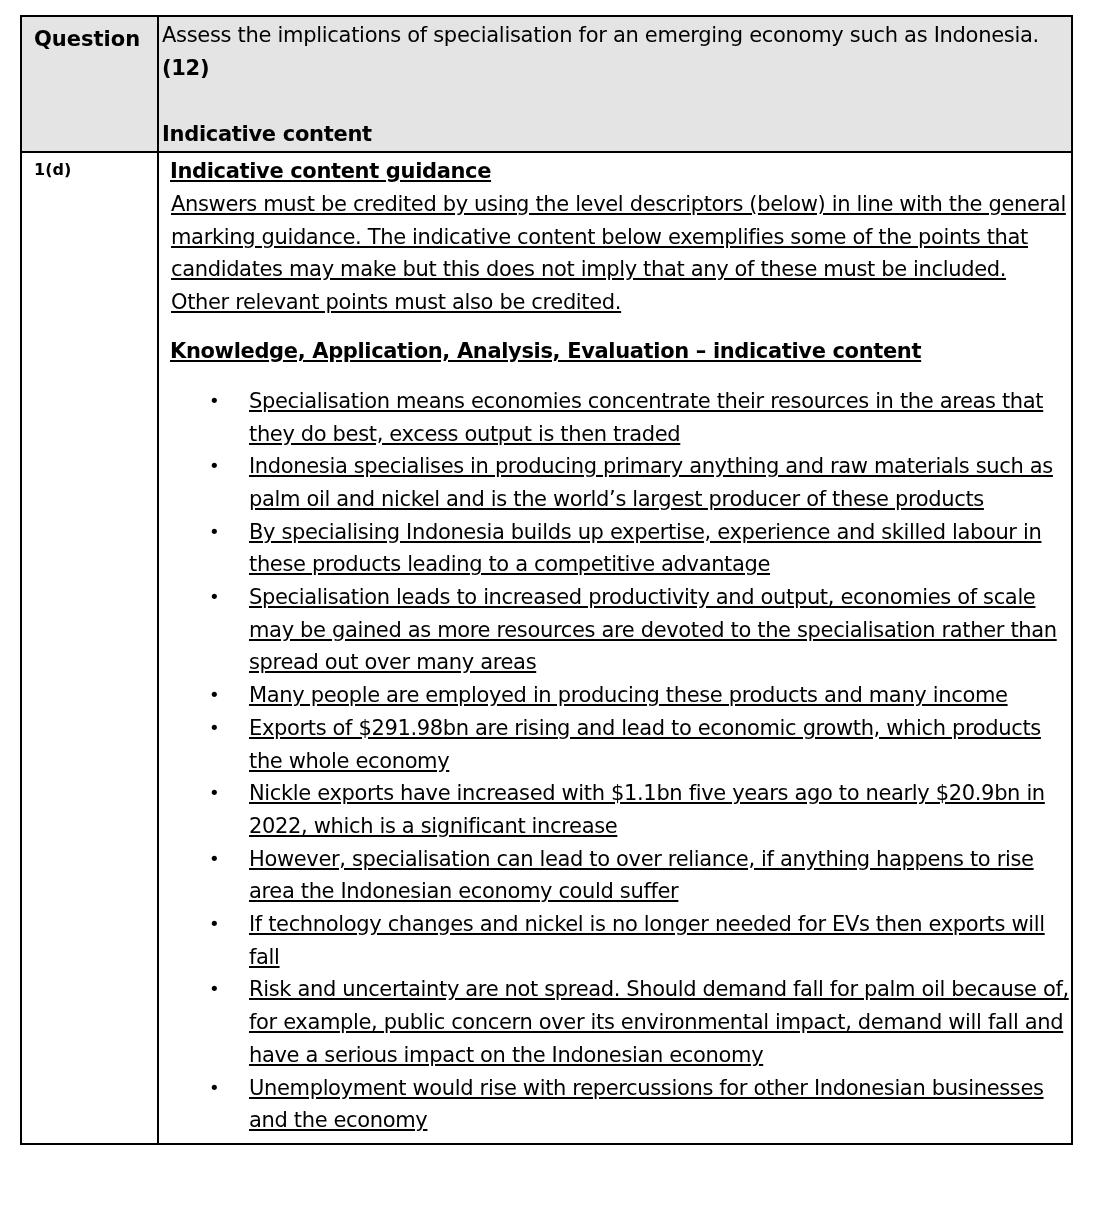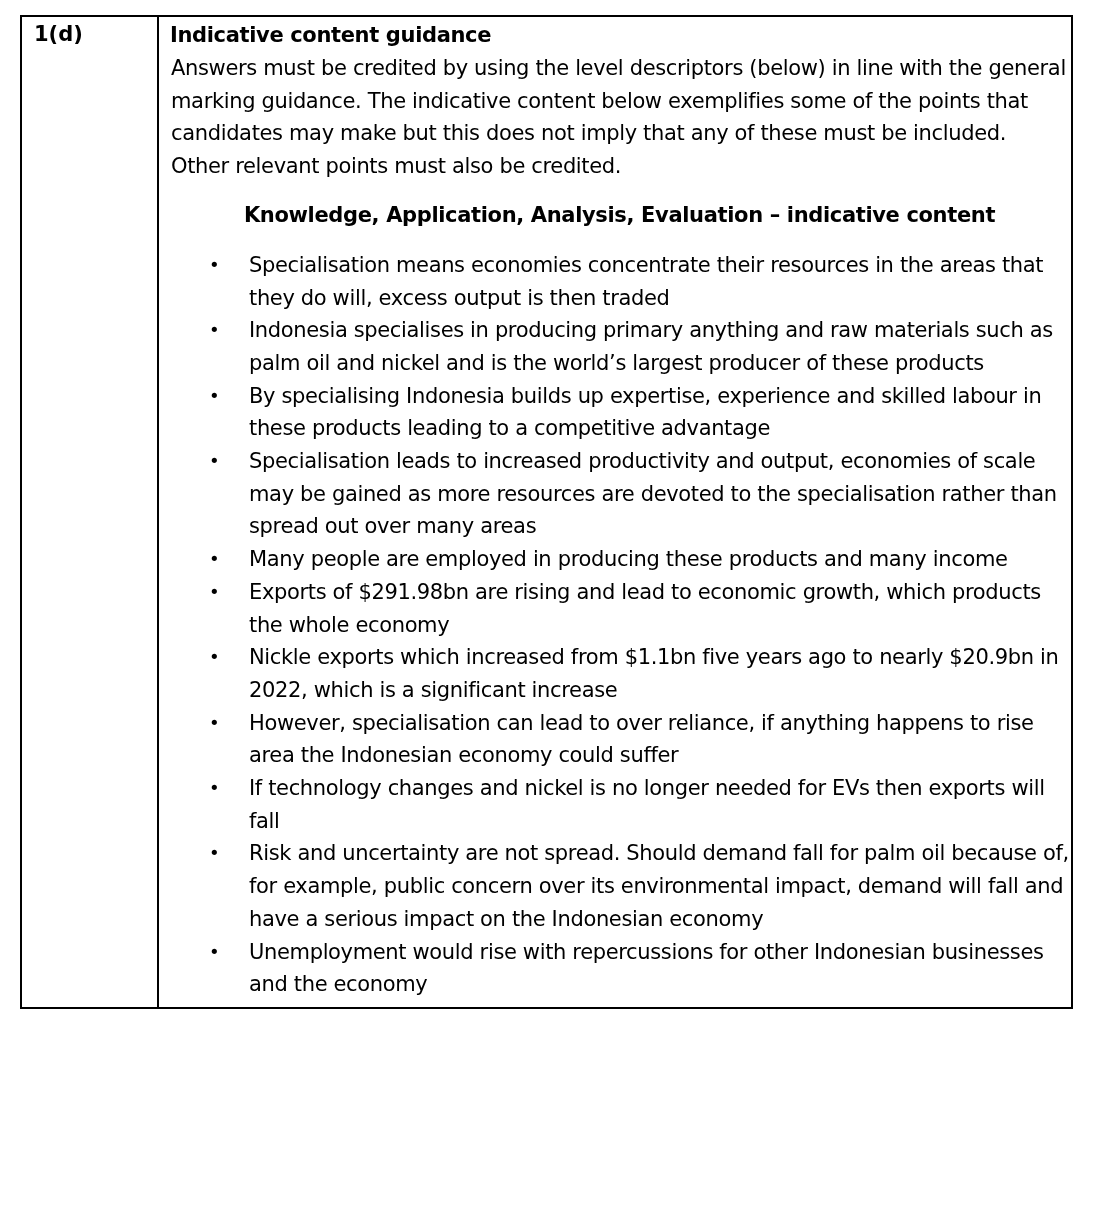--- a/index.html
+++ b/index.html
@@ -5,51 +5,63 @@
   html, body { margin: 0; padding: 0; background: #ffffff; }
   body { width: 1094px; height: 1224px; position: relative; font-family: "DejaVu Sans", "Liberation Sans", sans-serif; color: #000; }
   .tbl { position: absolute; left: 20px; top: 15px; width: 1053px; border-collapse: collapse; table-layout: fixed; }
   .tbl td { border: 2px solid #000; vertical-align: top; padding: 0; }
   .col1 { width: 135px; }
   .hdr td { background: #e4e4e4; height: 131px; }
   .qlabel { font-weight: bold; font-size: 21px; padding: 6px 0 0 12px; line-height: 33px; }
   .qtext { font-size: 21px; line-height: 33px; padding: 2px 4px 0 3px; letter-spacing: -0.3px; }
   .qtext .marks { font-weight: bold; }
   .qtext .ic { font-weight: bold; display: block; margin-top: 33px; }
-  .rowlabel { font-weight: bold; font-size: 21px; padding: 2px 0 0 12px; line-height: 30px; }
-  .body { padding: 2px 2px 6px 11px; font-size: 21px; line-height: 32.7px; letter-spacing: -0.35px; }
+  .rowlabel { font-weight: bold; font-size: 16px; padding: 2px 0 0 12px; line-height: 30px; }
+  .body { padding: 2px 2px 6px 11px; font-size: 21px; line-height: 32.7px; letter-spacing: -0.35px; text-decoration: underline; }
   .body h3 { margin: 0; font-size: 21px; font-weight: bold; line-height: 32px; }
   .body p { margin: 1px; }
-  .body h4 { margin: 16px 0 18px 0; font-size: 21px; font-weight: bold; line-height: 32px; text-align: center; }
+  .body h4 { margin: 16px 0 18px 0; font-size: 21px; font-weight: bold; line-height: 32px; }
   ul { margin: 0; padding: 0; list-style: none; }
   li { position: relative; padding-left: 79px; }
   li .bullet { position: absolute; left: 39px; top: 0; font-size: 18px; }
 </style>
 </head>
 <body>
 
 <table class="tbl">
   <tbody>
+      <tr class="hdr">
+    <td class="col1">
+      <div class="qlabel">Question</div>
+    </td>
+    <td>
+      <div class="qtext">
+        <span>Assess the implications of specialisation for an emerging economy such as Indonesia.</span>&nbsp;
+        <span class="marks">(12)</span>
+        <span class="ic">Indicative content</span>
+      </div>
+    </td>
+  </tr>
   <tr>
     <td class="col1">
       <div class="rowlabel">1(d)</div>
     </td>
     <td>
       <div class="body">
         <h3>Indicative content guidance</h3>
         <p>Answers must be credited by using the level descriptors (below) in line with the general marking guidance. The indicative content below exemplifies some of the points that candidates may make but this does not imply that any of these must be included. Other relevant points must also be credited.</p>
         <h4>Knowledge, Application, Analysis, Evaluation – indicative content</h4>
         <ul id="bullets">
-              <li><span class="bullet">•</span><span>Specialisation means economies concentrate their resources in the areas that they do will, excess output is then traded</span></li>
+              <li><span class="bullet">•</span><span>Specialisation means economies concentrate their resources in the areas that they do best, excess output is then traded</span></li>
               <li><span class="bullet">•</span><span>Indonesia specialises in producing primary anything and raw materials such as palm oil and nickel and is the world’s largest producer of these products</span></li>
               <li><span class="bullet">•</span><span>By specialising Indonesia builds up expertise, experience and skilled labour in these products leading to a competitive advantage</span></li>
               <li><span class="bullet">•</span><span>Specialisation leads to increased productivity and output, economies of scale may be gained as more resources are devoted to the specialisation rather than spread out over many areas</span></li>
               <li><span class="bullet">•</span><span>Many people are employed in producing these products and many income</span></li>
               <li><span class="bullet">•</span><span>Exports of $291.98bn are rising and lead to economic growth, which products the whole economy</span></li>
-              <li><span class="bullet">•</span><span>Nickle exports which increased from $1.1bn five years ago to nearly $20.9bn in 2022, which is a significant increase</span></li>
+              <li><span class="bullet">•</span><span>Nickle exports have increased with $1.1bn five years ago to nearly $20.9bn in 2022, which is a significant increase</span></li>
               <li><span class="bullet">•</span><span>However, specialisation can lead to over reliance, if anything happens to rise area the Indonesian economy could suffer</span></li>
               <li><span class="bullet">•</span><span>If technology changes and nickel is no longer needed for EVs then exports will fall</span></li>
               <li><span class="bullet">•</span><span>Risk and uncertainty are not spread. Should demand fall for palm oil because of, for example, public concern over its environmental impact, demand will fall and have a serious impact on the Indonesian economy</span></li>
               <li><span class="bullet">•</span><span>Unemployment would rise with repercussions for other Indonesian businesses and the economy</span></li>
             </ul>
       </div>
     </td>
   </tr>
 </tbody>
   </table>

